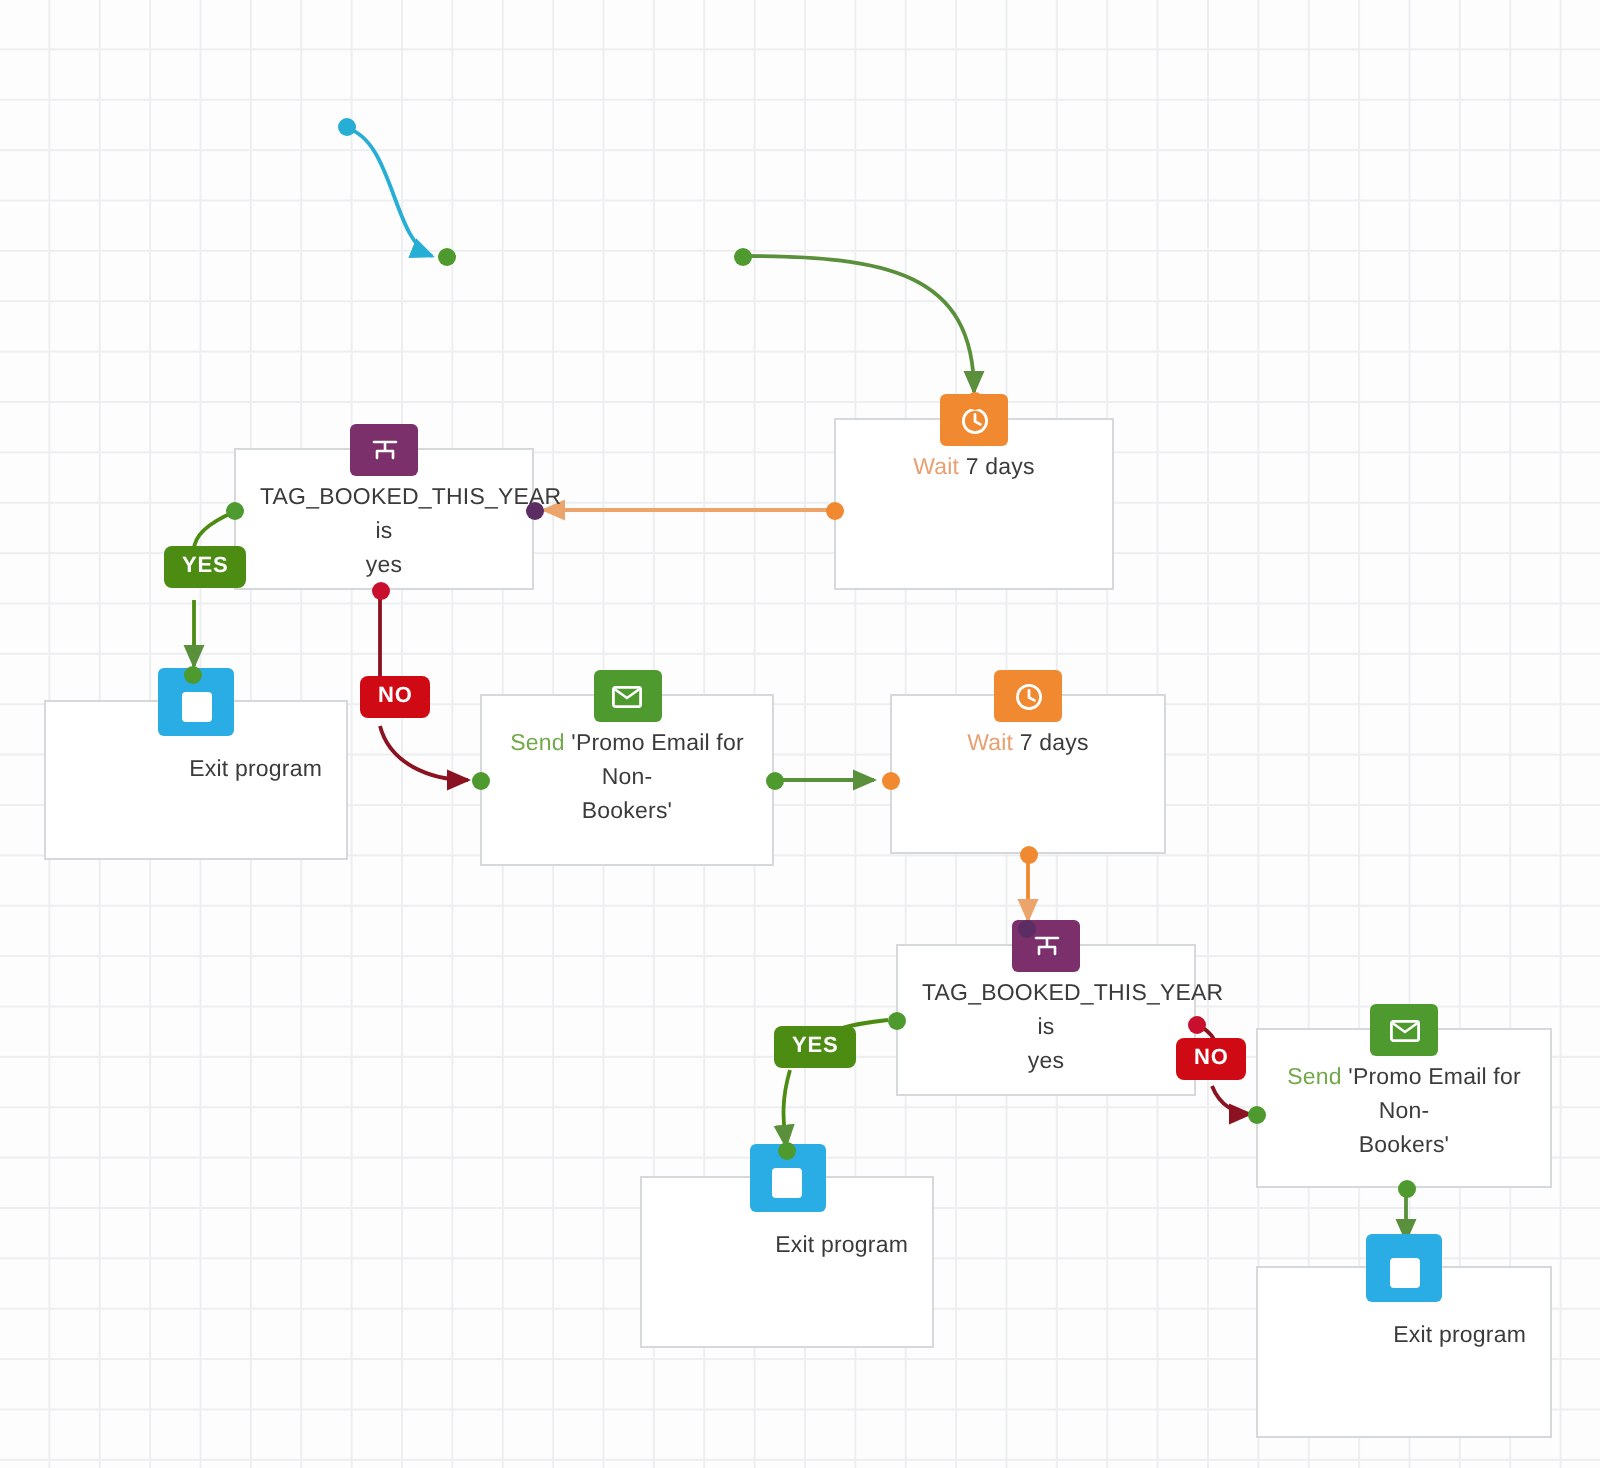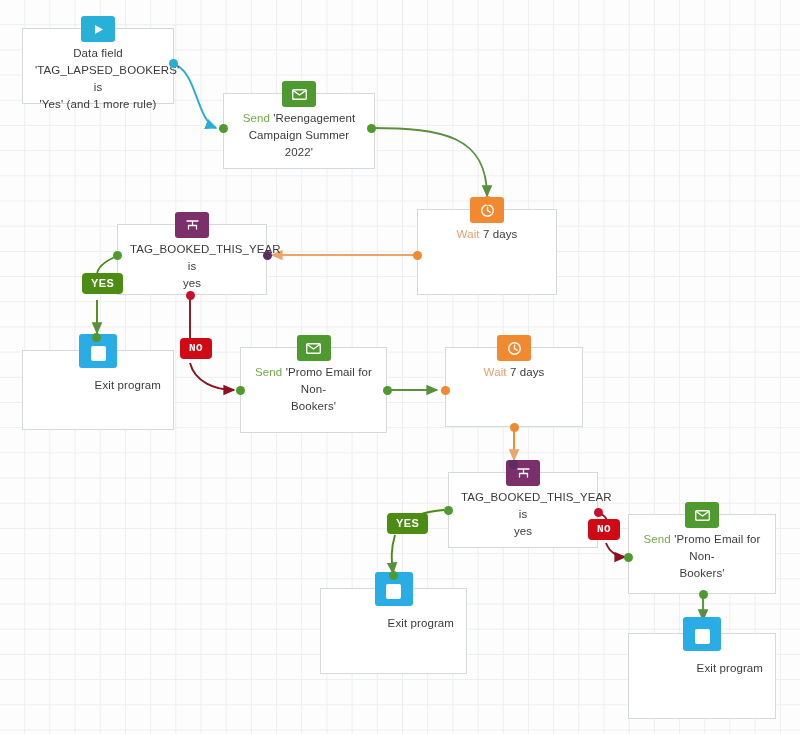--- a/index.html
+++ b/index.html
@@ -71,21 +71,21 @@
     position:absolute;
     border-radius:4px;
     color:#ffffff;
     font-size:11px;
     font-weight:bold;
     padding:4px 9px;
     letter-spacing:.4px;
     line-height:13px;
   }
   .badge.yes{background:#4c8c13;}
-  .badge.no{background:#cf0a15;font-family:Liberation Mono, monospace;}
+  .badge.no{background:#cf0a15;}
 </style>
 </head>
 <body>
 
 <div id="canvas">
 
   <svg id="edges" viewBox="0 0 800 734">
     <defs>
       <marker id="ah-teal" markerWidth="7" markerHeight="7" refX="5.6" refY="3.2" orient="auto">
         <path d="M0,0.4 L6.4,3.2 L0,6 z" fill="#26aed4"></path>
@@ -119,47 +119,22 @@
 
     <path d="M444,510 C424,512 412,516 409,521" fill="none" stroke="#4c8c13" stroke-width="1.9"></path>
     <path d="M395,535 C390,552 392,562 393,573" fill="none" stroke="#4c8c13" stroke-width="1.9" marker-end="url(#ah-green)"></path>
 
     <path d="M598,512 C606,516 608,520 608,524" fill="none" stroke="#8b1220" stroke-width="1.9"></path>
     <path d="M606,543 C610,553 618,557 625,557" fill="none" stroke="#8b1220" stroke-width="1.9" marker-end="url(#ah-red)"></path>
 
     <path d="M703,594 L703,620" fill="none" stroke="#5a8f3c" stroke-width="1.9" marker-end="url(#ah-green)"></path>
   </svg>
 
-  <div class="node" style="left:22px;top:28px;width:152px;height:76px;">
-    <div class="icon-tab tab-start">
-      <svg width="13" height="13" viewBox="0 0 13 13">
-          <polygon points="3,2 11,6.5 3,11" fill="#ffffff"></polygon>
-        </svg>
-    </div>
-    <div class="label">
-      <span>Data field</span><br>
-      <span>'TAG_LAPSED_BOOKERS' is</span><br>
-      <span>'Yes' (and 1 more rule)</span>
-    </div>
-  </div>
   <div class="dot teal" style="left:169px;top:59px;"></div>
 
-  <div class="node" style="left:223px;top:93px;width:152px;height:76px;">
-    <div class="icon-tab tab-email">
-      <svg width="15" height="11" viewBox="0 0 15 11">
-          <rect x="0.7" y="0.7" width="13.6" height="9.6" rx="1" fill="none" stroke="#ffffff" stroke-width="1.4"></rect>
-          <path d="M1.4,1.6 L7.5,6 L13.6,1.6" fill="none" stroke="#ffffff" stroke-width="1.3"></path>
-        </svg>
-    </div>
-    <div class="label">
-      <span class="kw-send">Send</span>
-      <span>'Reengagement</span><br>
-      <span>Campaign Summer 2022'</span>
-    </div>
-  </div>
   <div class="dot green" style="left:219px;top:124px;"></div>
   <div class="dot green" style="left:367px;top:124px;"></div>
 
   <div class="node" style="left:417px;top:209px;width:140px;height:86px;">
     <div class="icon-tab tab-wait">
       <svg width="15" height="15" viewBox="0 0 15 15">
           <circle cx="7.5" cy="7.5" r="5.8" fill="none" stroke="#ffffff" stroke-width="1.4"></circle>
           <path d="M7.5,4.2 L7.5,7.7 L10.2,9.2" fill="none" stroke="#ffffff" stroke-width="1.4" stroke-linecap="round"></path>
         </svg>
     </div>

